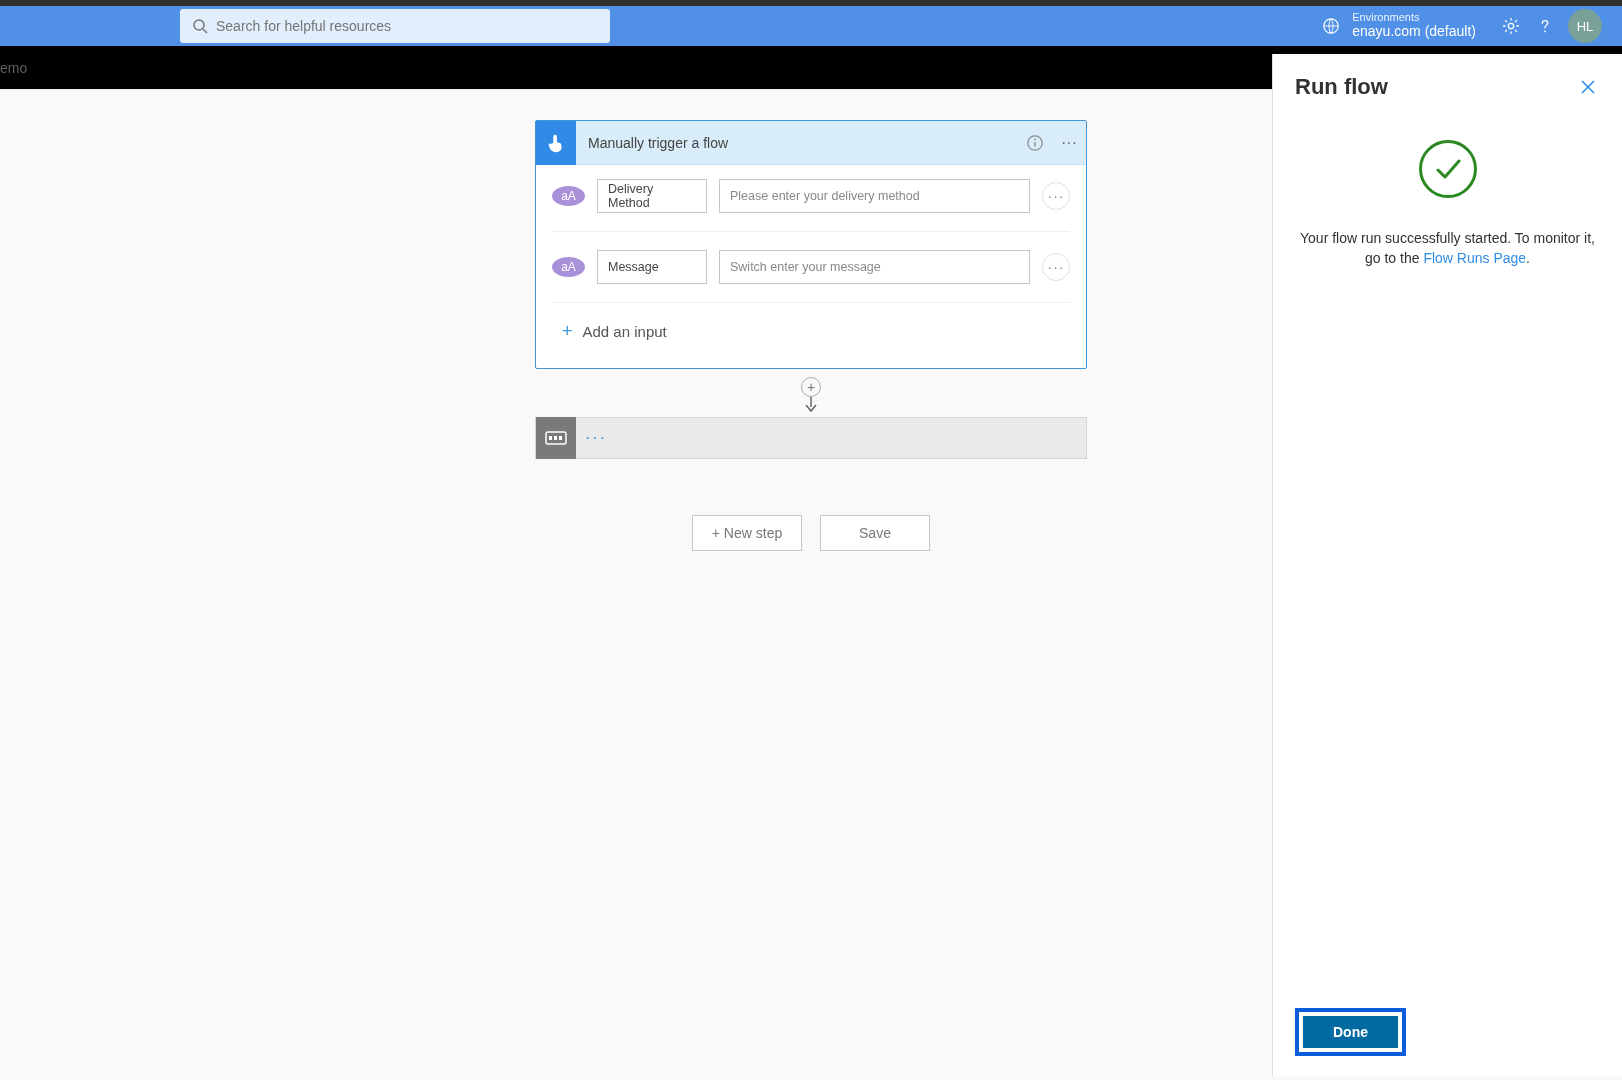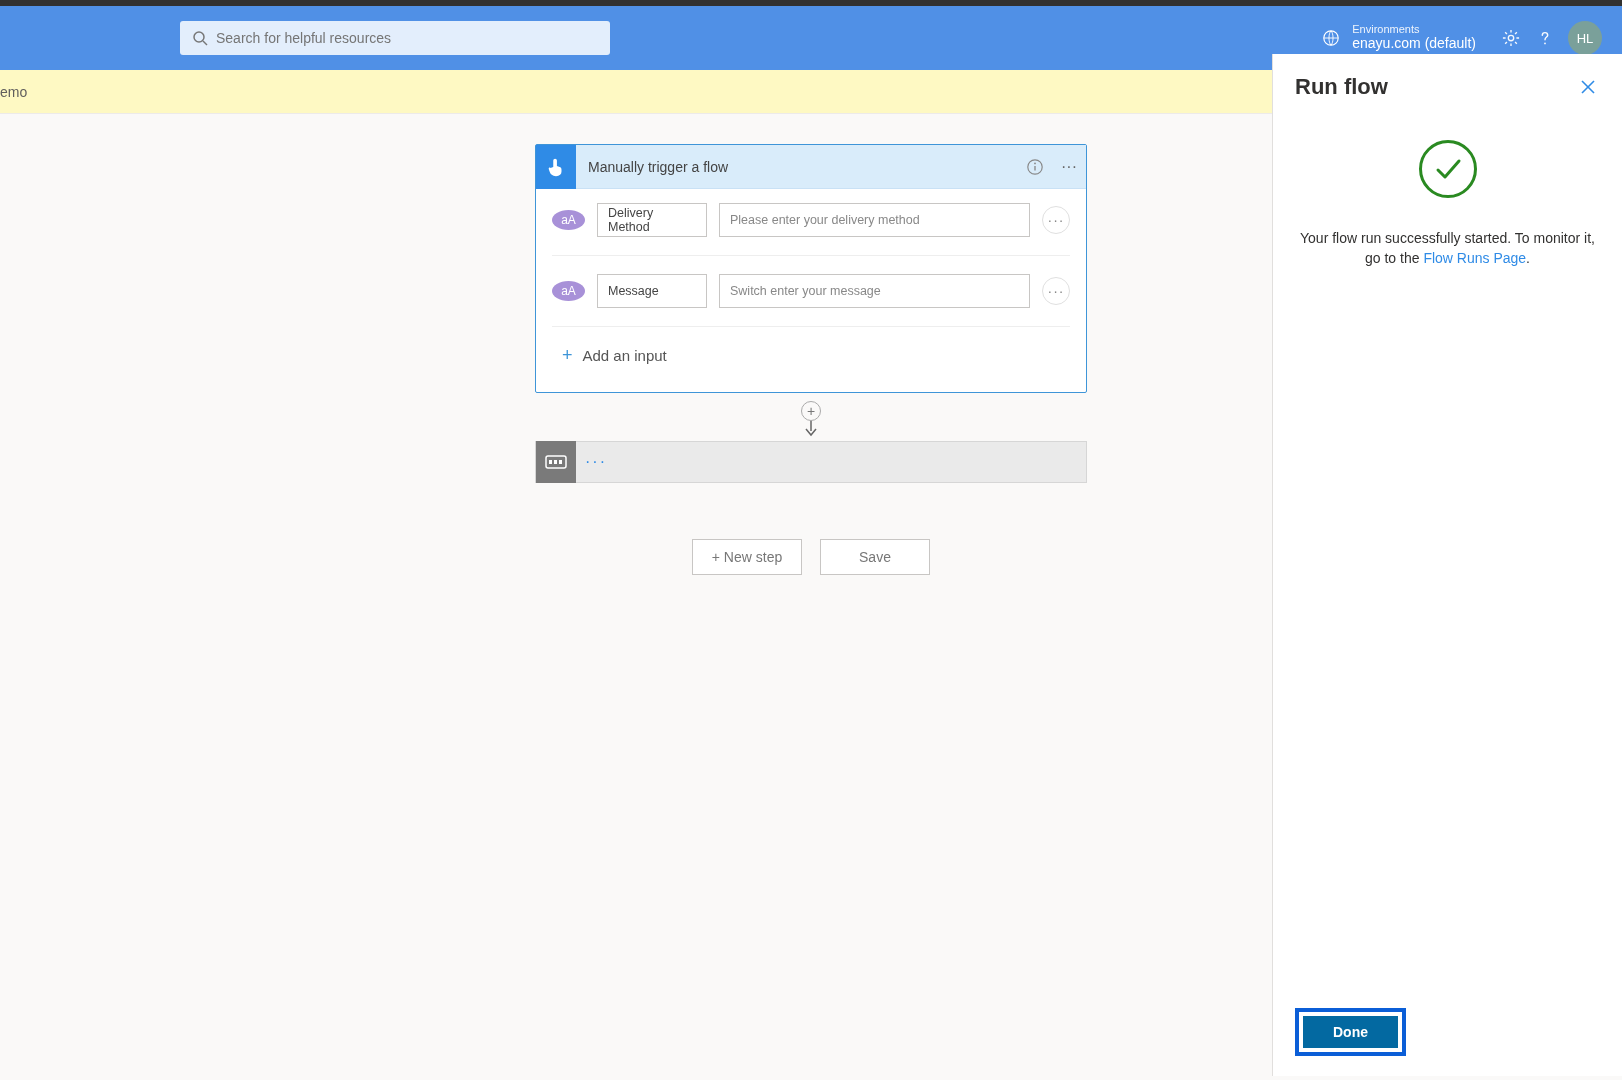--- a/index.html
+++ b/index.html
@@ -3,21 +3,21 @@
 <meta charset="utf-8">
 <style>
   * { box-sizing: border-box; margin: 0; padding: 0; font-family: "Segoe UI", Arial, sans-serif; }
   body { width: 1622px; height: 1080px; background: #faf9f8; overflow: hidden; position: relative; }
 
   
   .top-dark { height: 6px; background: #323130; }
 
   
   .header {
-    height: 64px; background: #5090e6; display: flex; align-items: center;
+    height: 40px; background: #5090e6; display: flex; align-items: center;
     padding: 16px 20px; color: #fff;
   }
   .search-wrap {
     margin-left: 160px; width: 430px; height: 34px; background: #e3eefc;
     border-radius: 3px; display: flex; align-items: center; padding: 0 12px;
   }
   .search-wrap svg { margin-right: 8px; flex-shrink:0 }
   .search-wrap input {
     border: none; background: transparent; outline: none; color: #555; font-size: 14px; width: 100%;
   }
@@ -27,21 +27,21 @@
   .env-text-main { font-size: 14px; line-height: 1.2; }
   .header-icon { width: 34px; display: flex; align-items: center; justify-content: center; cursor: pointer; opacity:0.95 }
   .avatar {
     width: 34px; height: 34px; border-radius: 50%; background: #7aa09a;
     color: #fff; font-size: 13px; display: flex; align-items: center; justify-content: center;
     margin-left: 6px; cursor: pointer;
   }
 
   
   .crumb-row {
-    height: 44px; background: #fef9c3; border-bottom: 1px solid #edebe9;
+    height: 44px; background: #000000; border-bottom: 1px solid #edebe9;
     display: flex; align-items: center; padding-left: 0px; color: #605e5c; font-size: 14px;
   }
 
   
   .canvas { position: relative; padding-top: 30px; height: calc(100% - 98px); }
 
   
   .card {
     width: 552px; margin: 0 auto; background: #fff; border: 1px solid #3e95d8;
     border-radius: 2px;

